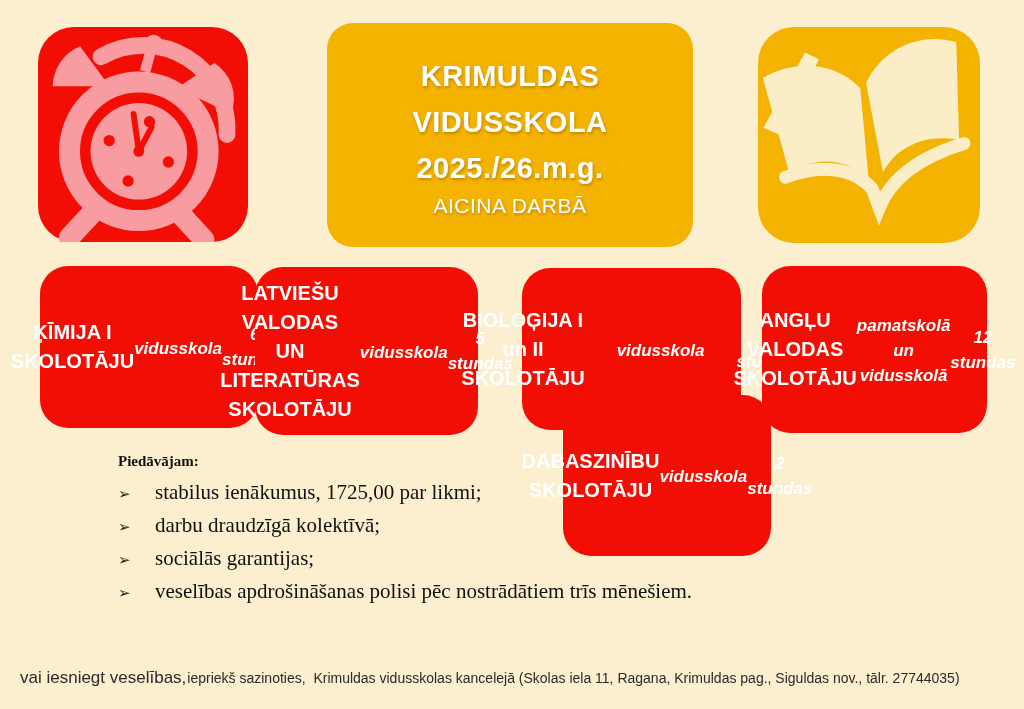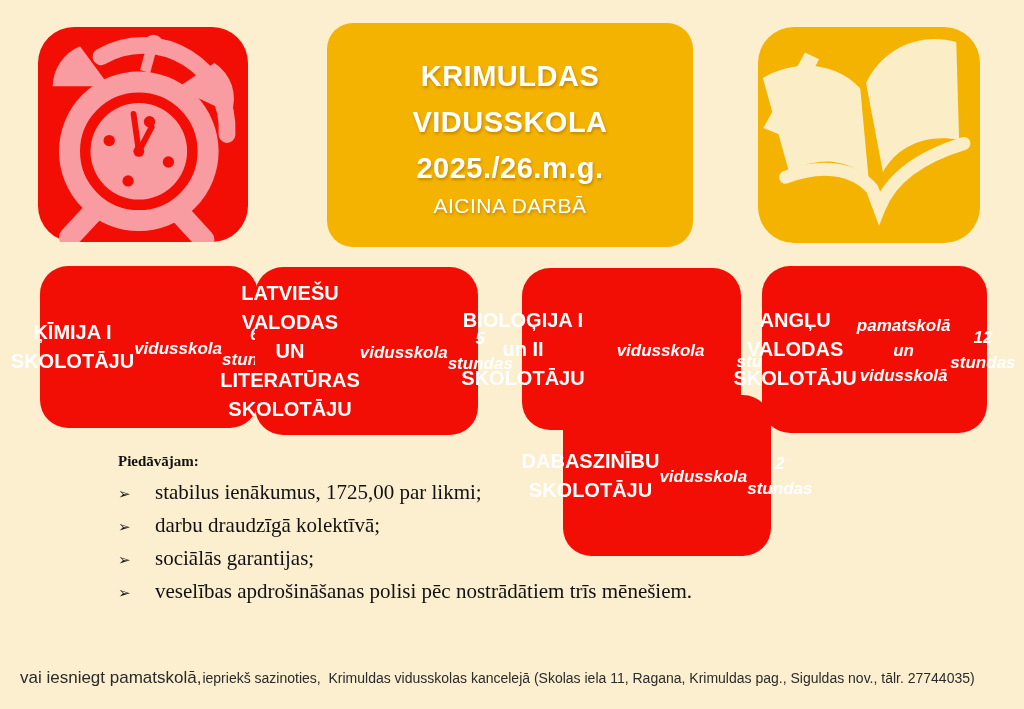--- a/index.html
+++ b/index.html
@@ -180,16 +180,16 @@
       <span class="offer-marker">➢</span>
       <span>sociālās garantijas;</span>
     </div>
     <div class="offer-item">
       <span class="offer-marker">➢</span>
       <span>veselības apdrošināšanas polisi pēc nostrādātiem trīs mēnešiem.</span>
     </div>
   </div>
 
   <div class="footer-line2">
-    <span class="big">vai iesniegt pamatskolā,</span><span class="small">iepriekš sazinoties,  Krimuldas vidusskolas kancelejā (Skolas iela 11, Ragana, Krimuldas pag., Siguldas nov., tālr. 27744035)</span>
+    <span class="big">vai iesniegt veselības,</span><span class="small">iepriekš sazinoties,  Krimuldas vidusskolas kancelejā (Skolas iela 11, Ragana, Krimuldas pag., Siguldas nov., tālr. 27744035)</span>
   </div>
 
 </div>
 
 </body></html>

